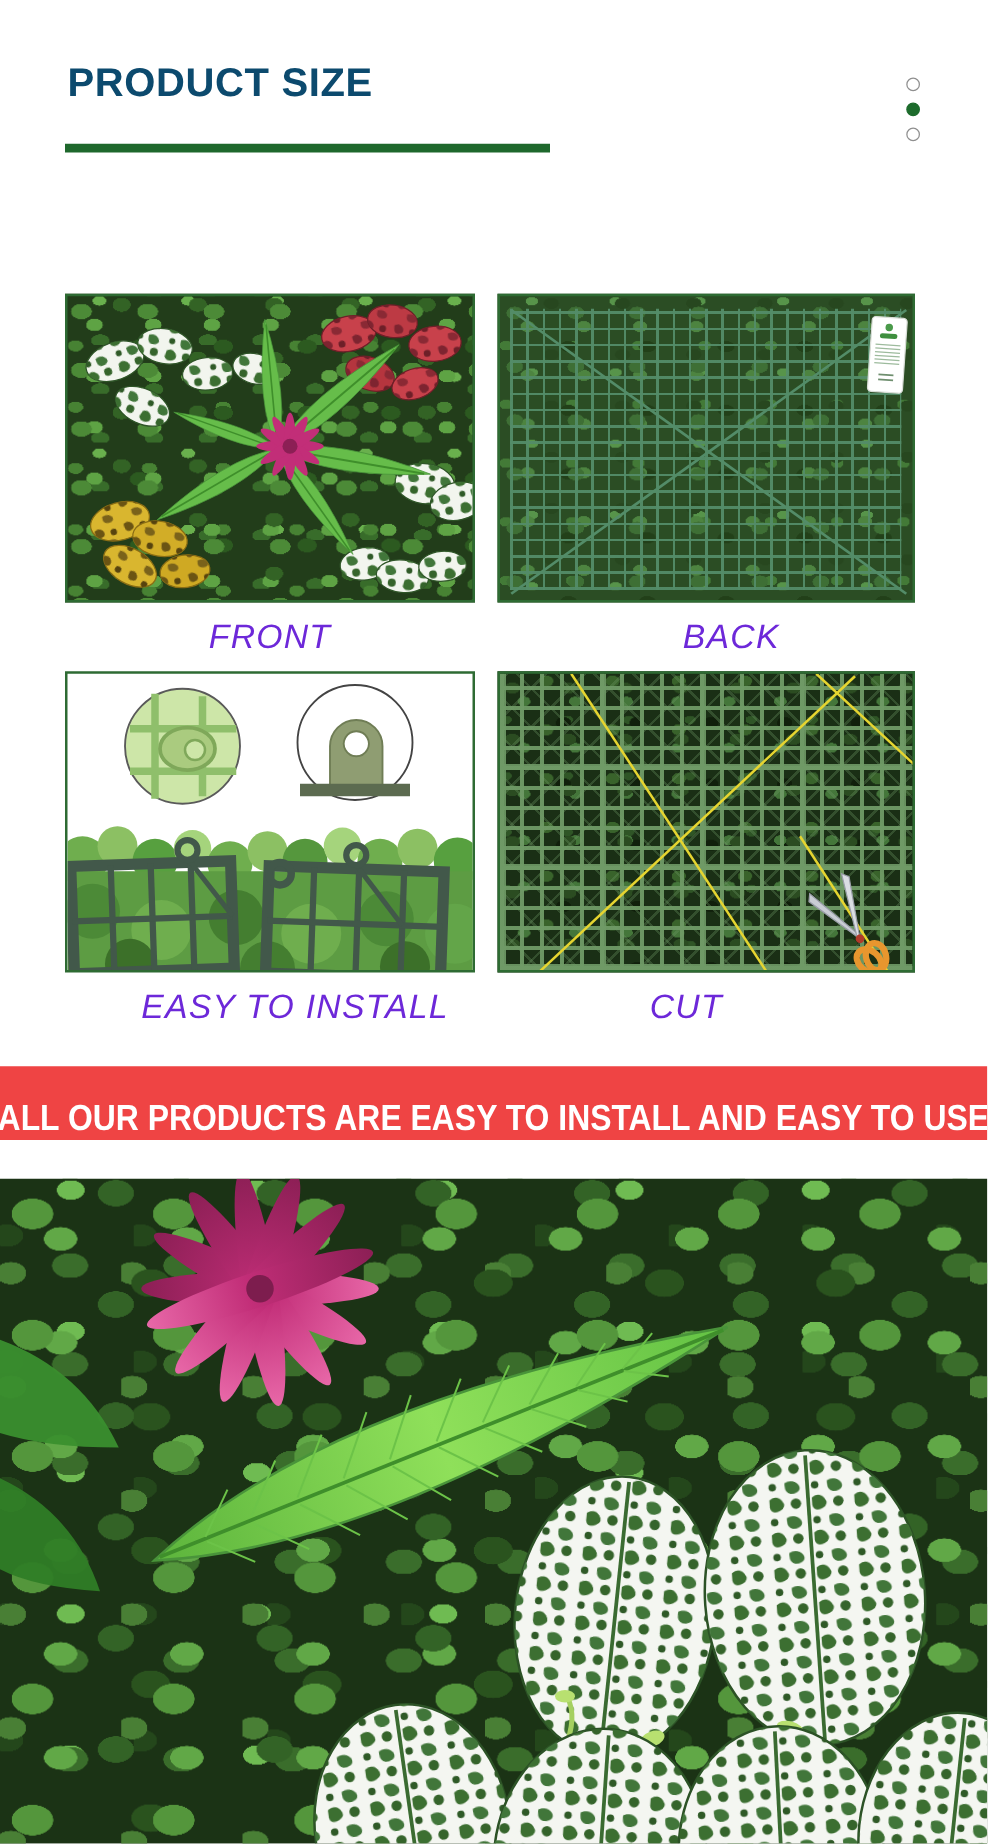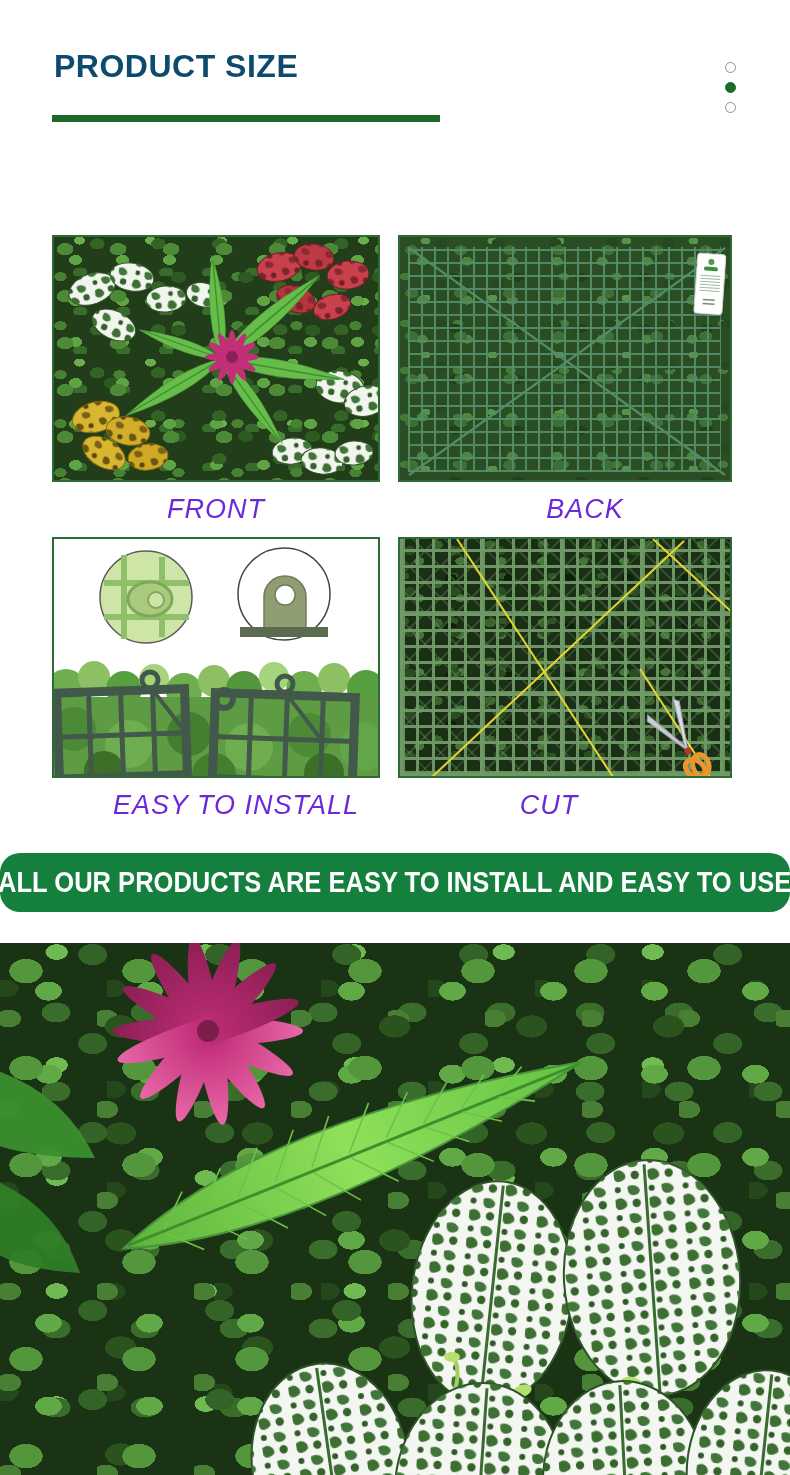--- a/index.html
+++ b/index.html
@@ -74,22 +74,22 @@
   .cut-grid{position:absolute;inset:0;
     background-image:
       repeating-linear-gradient(45deg,  rgba(111,154,102,.30) 0 2px, transparent 2px 22px),
       repeating-linear-gradient(-45deg, rgba(111,154,102,.30) 0 2px, transparent 2px 22px),
       repeating-linear-gradient(0deg,  rgba(111,154,102,.95) 0 3px, transparent 3px 16px),
       repeating-linear-gradient(90deg, rgba(111,154,102,.95) 0 3px, transparent 3px 16px),
       repeating-linear-gradient(0deg,  rgba(111,154,102,.9)  0 5px, transparent 5px 80px),
       repeating-linear-gradient(90deg, rgba(111,154,102,.9)  0 5px, transparent 5px 80px);}
 
   
-  .banner{position:absolute;left:0;top:853px;width:790px;height:59px;background:#15803d;
-          display:flex;align-items:center;justify-content:center;border-radius:20px;}
+  .banner{position:absolute;left:0;top:853px;width:790px;height:59px;background:#ef4444;
+          display:flex;align-items:flex-end;justify-content:center;}
   .banner span{color:#ffffff;font-size:29px;font-weight:bold;white-space:nowrap;
                letter-spacing:0px;transform:scaleX(.88);transform-origin:center;}
 
   
   .photo{position:absolute;left:0;top:943px;width:790px;height:532px;overflow:hidden;
     background-color:#1b3315;
     background-image:
       radial-gradient(ellipse 30px 22px at 23% 29%, #54963c 0 55%, transparent 56%),
       radial-gradient(ellipse 26px 19px at 73% 13%, #336326 0 55%, transparent 56%),
       radial-gradient(ellipse 24px 17px at 48% 58%, #61a847 0 55%, transparent 56%),

